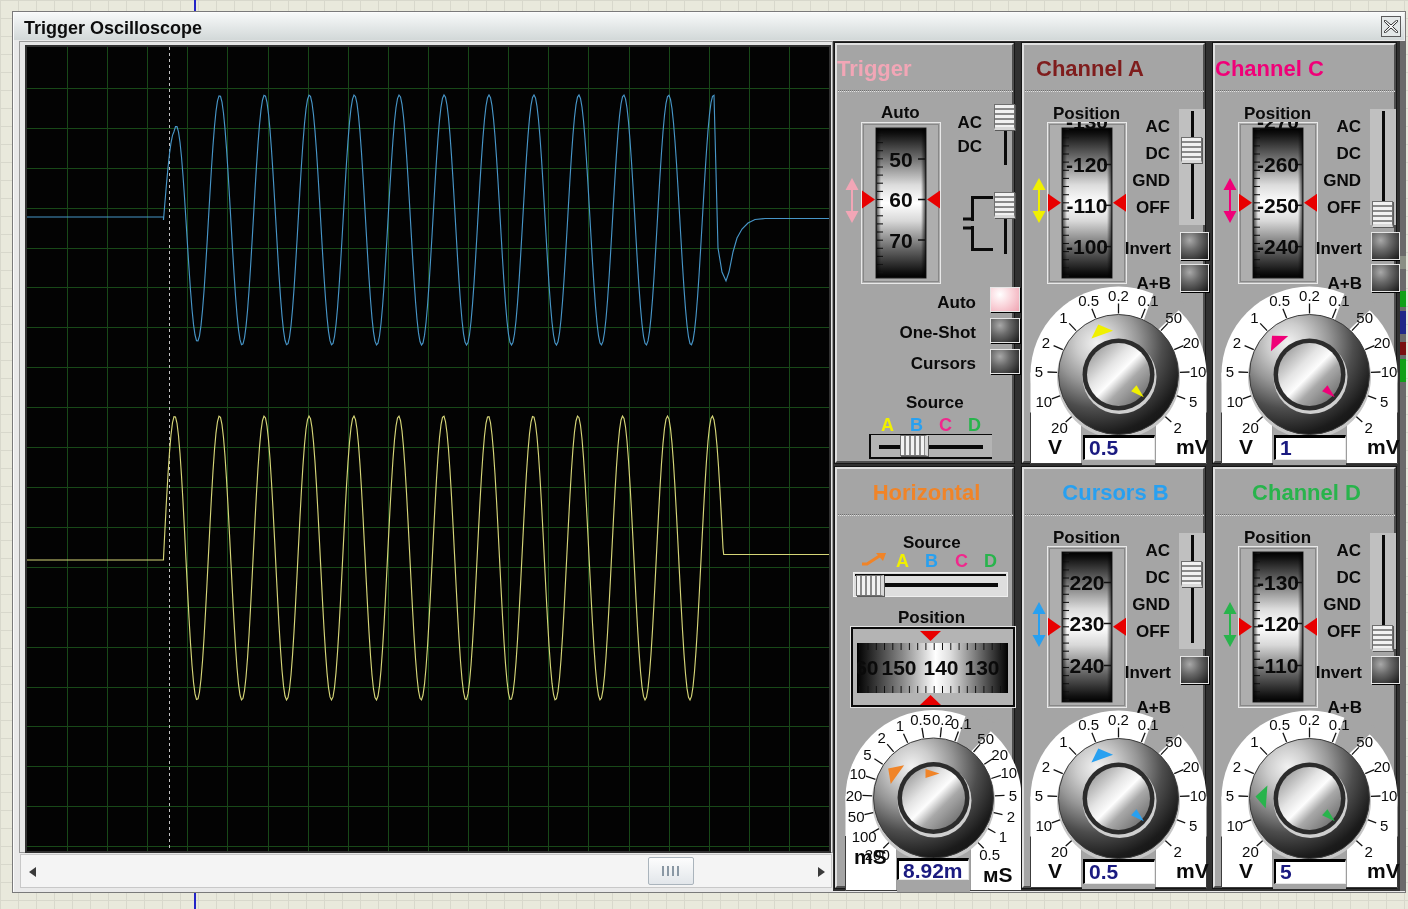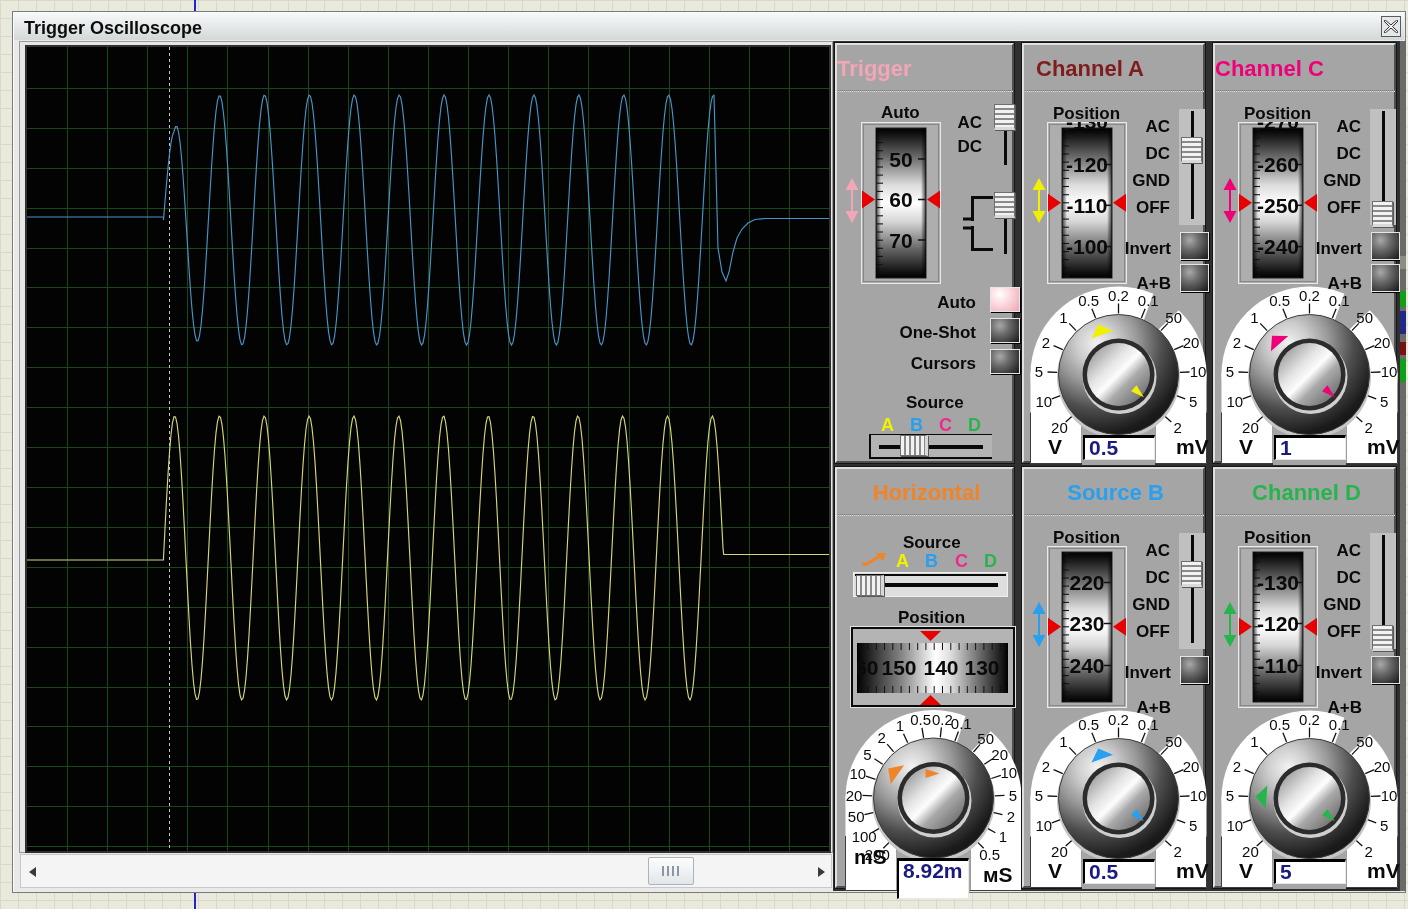--- a/index.html
+++ b/index.html
@@ -584,24 +584,24 @@
         <circle cx="92.5" cy="91.5" r="61.5" fill="#c6c6c6"></circle>
         <circle cx="92.5" cy="89" r="60" fill="url(#kbh)" stroke="#3c3c3c" stroke-width="1"></circle>
         <circle cx="93.5" cy="91.5" r="37" fill="#cfcfcf"></circle>
         <circle cx="92.5" cy="89" r="36" fill="#2c2c2c"></circle>
         <circle cx="92.5" cy="89" r="31.5" fill="url(#kih)"></circle>
         <polygon points="49.7,75.1 47.2,59.6 63.1,56.3" fill="#f08428"></polygon>
         <polygon points="98.5,64.5 84.5,60 84.5,69" fill="#f08428"></polygon>
       </svg>
       <div class="ab lbl" style="top:377px;font-size:21px;left:17px;color:#0a0a0a">mS</div>
       <div class="ab lbl" style="top:395px;font-size:21px;left:146px;color:#0a0a0a">мS</div>
-      <div class="ab vbox" style="left:60px;top:389px;width:72px;height:41px">8.92m</div>
+      <div class="ab vbox" style="left:60px;top:389px;width:72px;height:22px">8.92m</div>
     </div>
     <div class="ab panel" style="left:1022px;top:467px;width:183px;height:421px;">
-      <div class="ab lbl" style="left:0;top:13px;width:183px;text-align:center;font-size:22px;color:#28a0f0">Source B</div>
+      <div class="ab lbl" style="left:0;top:13px;width:183px;text-align:center;font-size:22px;color:#28a0f0">Cursors B</div>
       <div class="ab" style="left:1px;top:45px;width:179px;height:0;border-top:1px dotted #6e6e6e;border-bottom:1px dotted #e2e2e2"></div>
       <div class="ab lbl" style="top:60px;font-size:17px;left:29px;color:#0a0a0a">Position</div>
       <svg class="ab" style="left:23px;top:77px" width="80" height="162" viewBox="0 0 80 162">
         <rect x="0.5" y="0.5" width="79" height="161" fill="#aeaeae" stroke="#e9e9e9" stroke-width="1"></rect>
         <rect x="2.5" y="2.5" width="75" height="157" fill="none" stroke="#888" stroke-width="1"></rect>
         <defs>
           <linearGradient id="wg" x1="0" y1="0" x2="0" y2="1">
             <stop offset="0" stop-color="#000"></stop>
             <stop offset="0.04" stop-color="#111"></stop>
             <stop offset="0.2" stop-color="#6e6e6e"></stop>

